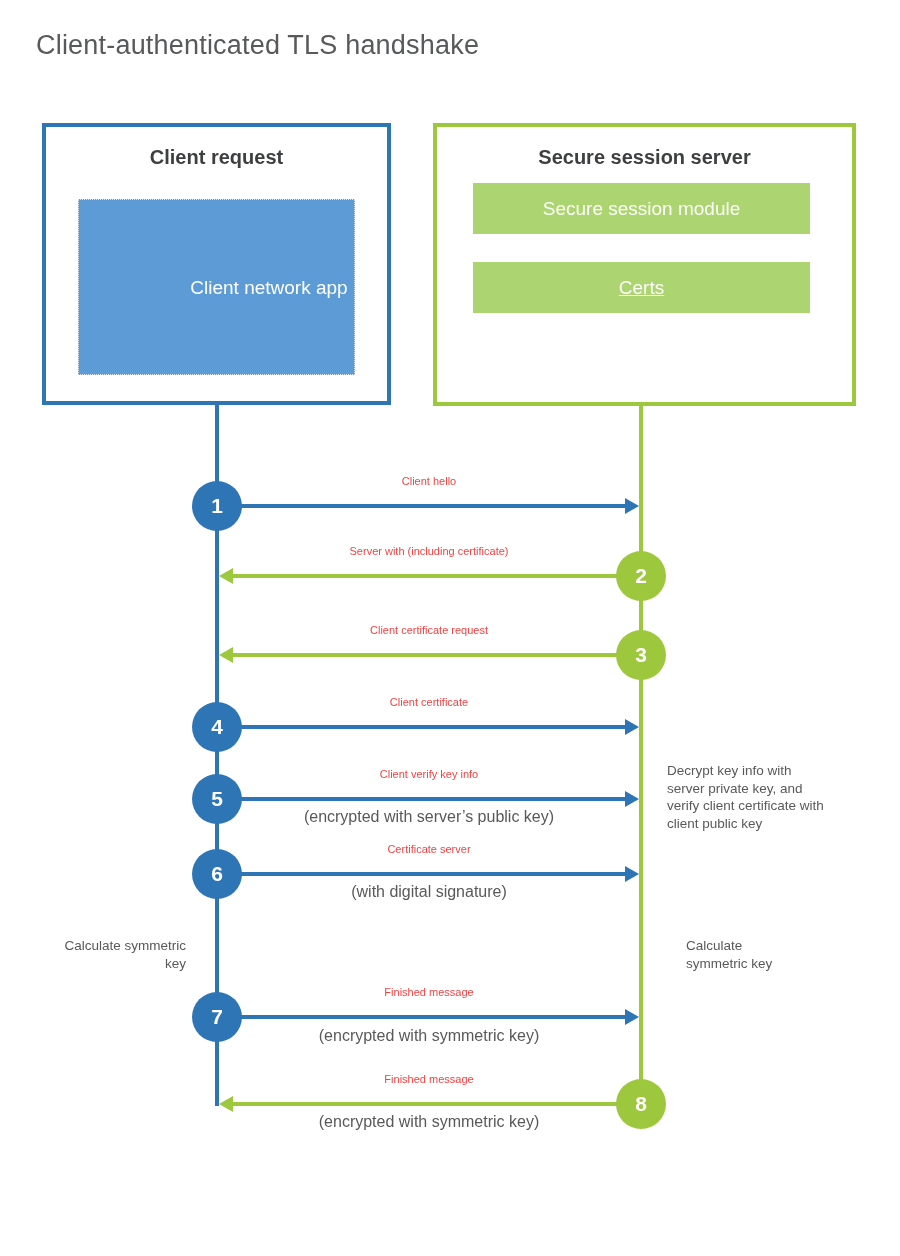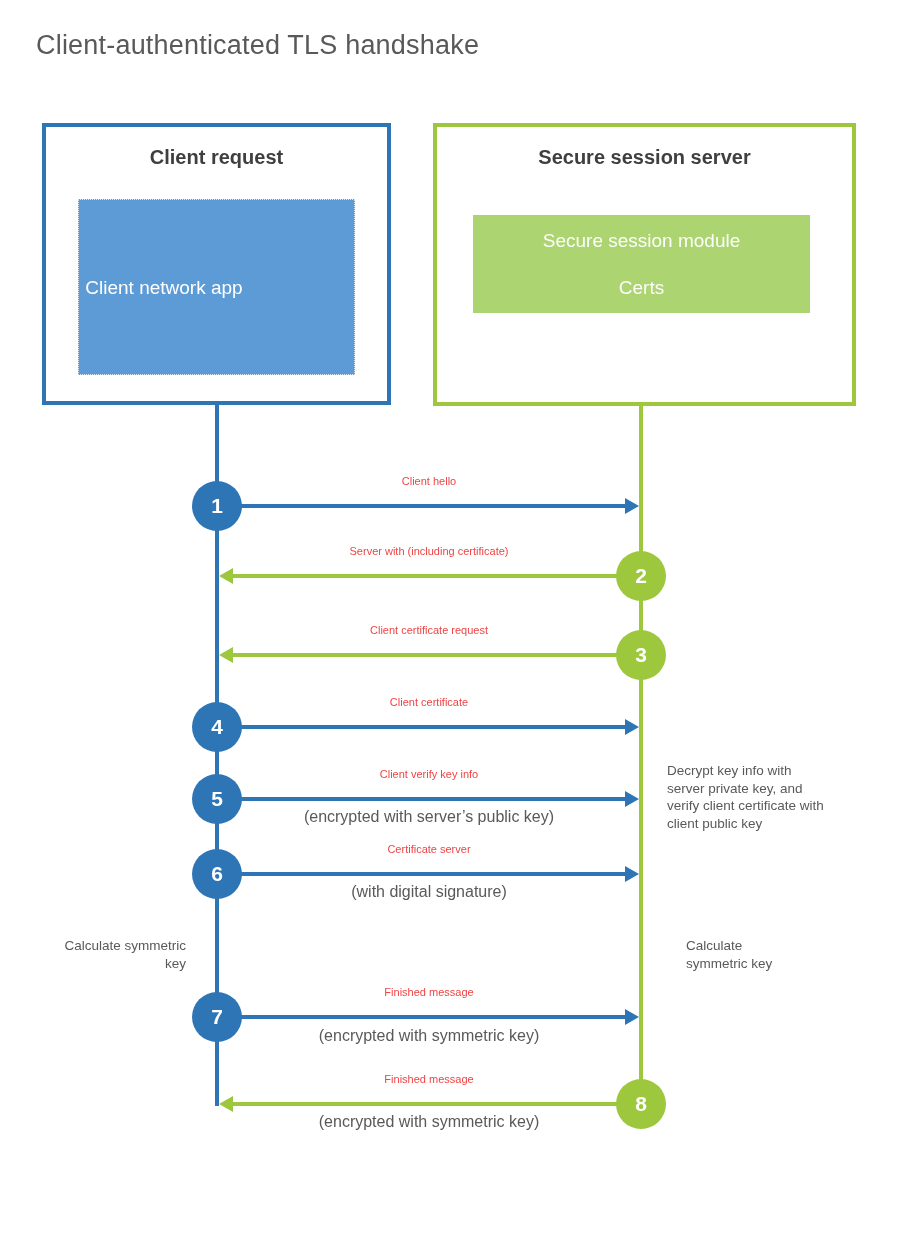--- a/index.html
+++ b/index.html
@@ -9,21 +9,21 @@
   #title{left:36px;top:30px;font-size:27px;color:#58595B;letter-spacing:0.2px;}
   
   .actor-box{box-sizing:border-box;background:#ffffff;z-index:1;}
   #client-box{left:42px;top:123px;width:349px;height:282px;border:4px solid #2E75B6;}
   #server-box{left:433px;top:123px;width:423px;height:283px;border:4px solid #9DC83E;}
   .actor-header{font-size:20px;font-weight:700;color:#3E3F41;text-align:center;z-index:2;}
   #client-header{left:42px;top:146px;width:349px;}
   #server-header{left:433px;top:146px;width:423px;}
   #app-box{left:78px;top:199px;width:277px;height:176px;background:#5C9BD6;
            border:1px dotted #dce9f5;box-sizing:border-box;display:flex;align-items:center;
-           justify-content:flex-start;z-index:2;}
+           justify-content:flex-end;z-index:2;}
   #app-box span{display:block;width:170px;text-align:center;color:#ffffff;font-size:19px;line-height:25px;}
   .server-bar{left:473px;width:337px;height:51px;background:#ACD471;display:flex;align-items:center;
               justify-content:center;color:#fdfefb;font-size:19px;z-index:2;}
   
   .lifeline{width:4px;z-index:1;}
   #client-lifeline{left:215px;top:405px;height:701px;background:#2E75B6;}
   #server-lifeline{left:639px;top:406px;height:700px;background:#9DC83E;}
   
   .hline{height:4px;z-index:2;}
   .hl-blue{background:#2E75B6;}
@@ -50,22 +50,22 @@
   <div class="abs" id="title">Client-authenticated TLS handshake</div>
 
   <div class="abs actor-box" id="client-box"></div>
   <div class="abs actor-header" id="client-header">Client request</div>
   <div class="abs" id="app-box">
     <span>Client network app</span>
   </div>
 
   <div class="abs actor-box" id="server-box"></div>
   <div class="abs actor-header" id="server-header">Secure session server</div>
-  <div class="abs server-bar" style="top:215px;">Secure session module</div>
-  <div class="abs server-bar" style="top:262px;">Certs</div>
+  <div class="abs server-bar" style="top:183px;">Secure session module</div>
+  <div class="abs server-bar" style="top:262px;text-decoration:underline;">Certs</div>
 
   <div class="abs lifeline" id="client-lifeline"></div>
   <div class="abs lifeline" id="server-lifeline"></div>
 
   <div class="abs msg-label" style="top:475px;">Client hello</div>
   <div class="abs hline hl-blue" style="left:217px;top:504px;width:408px;"></div>
   <div class="abs head head-right" style="left:625px;top:498px;"></div>
   <div class="abs circle c-blue" style="left:192px;top:481px;">1</div>
 
   <div class="abs msg-label" style="top:545px;">Server with (including certificate)</div>

